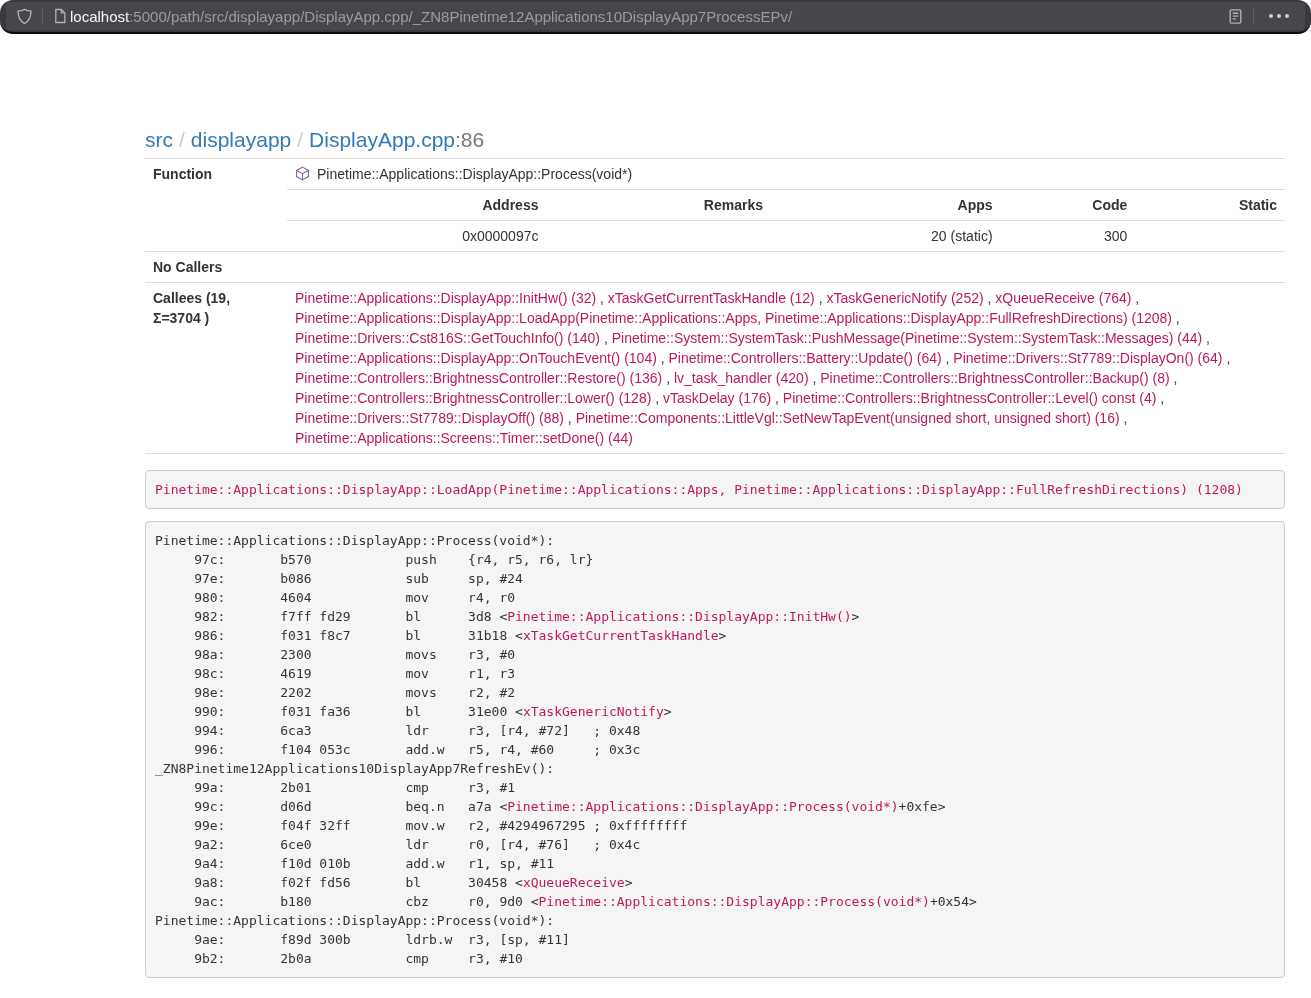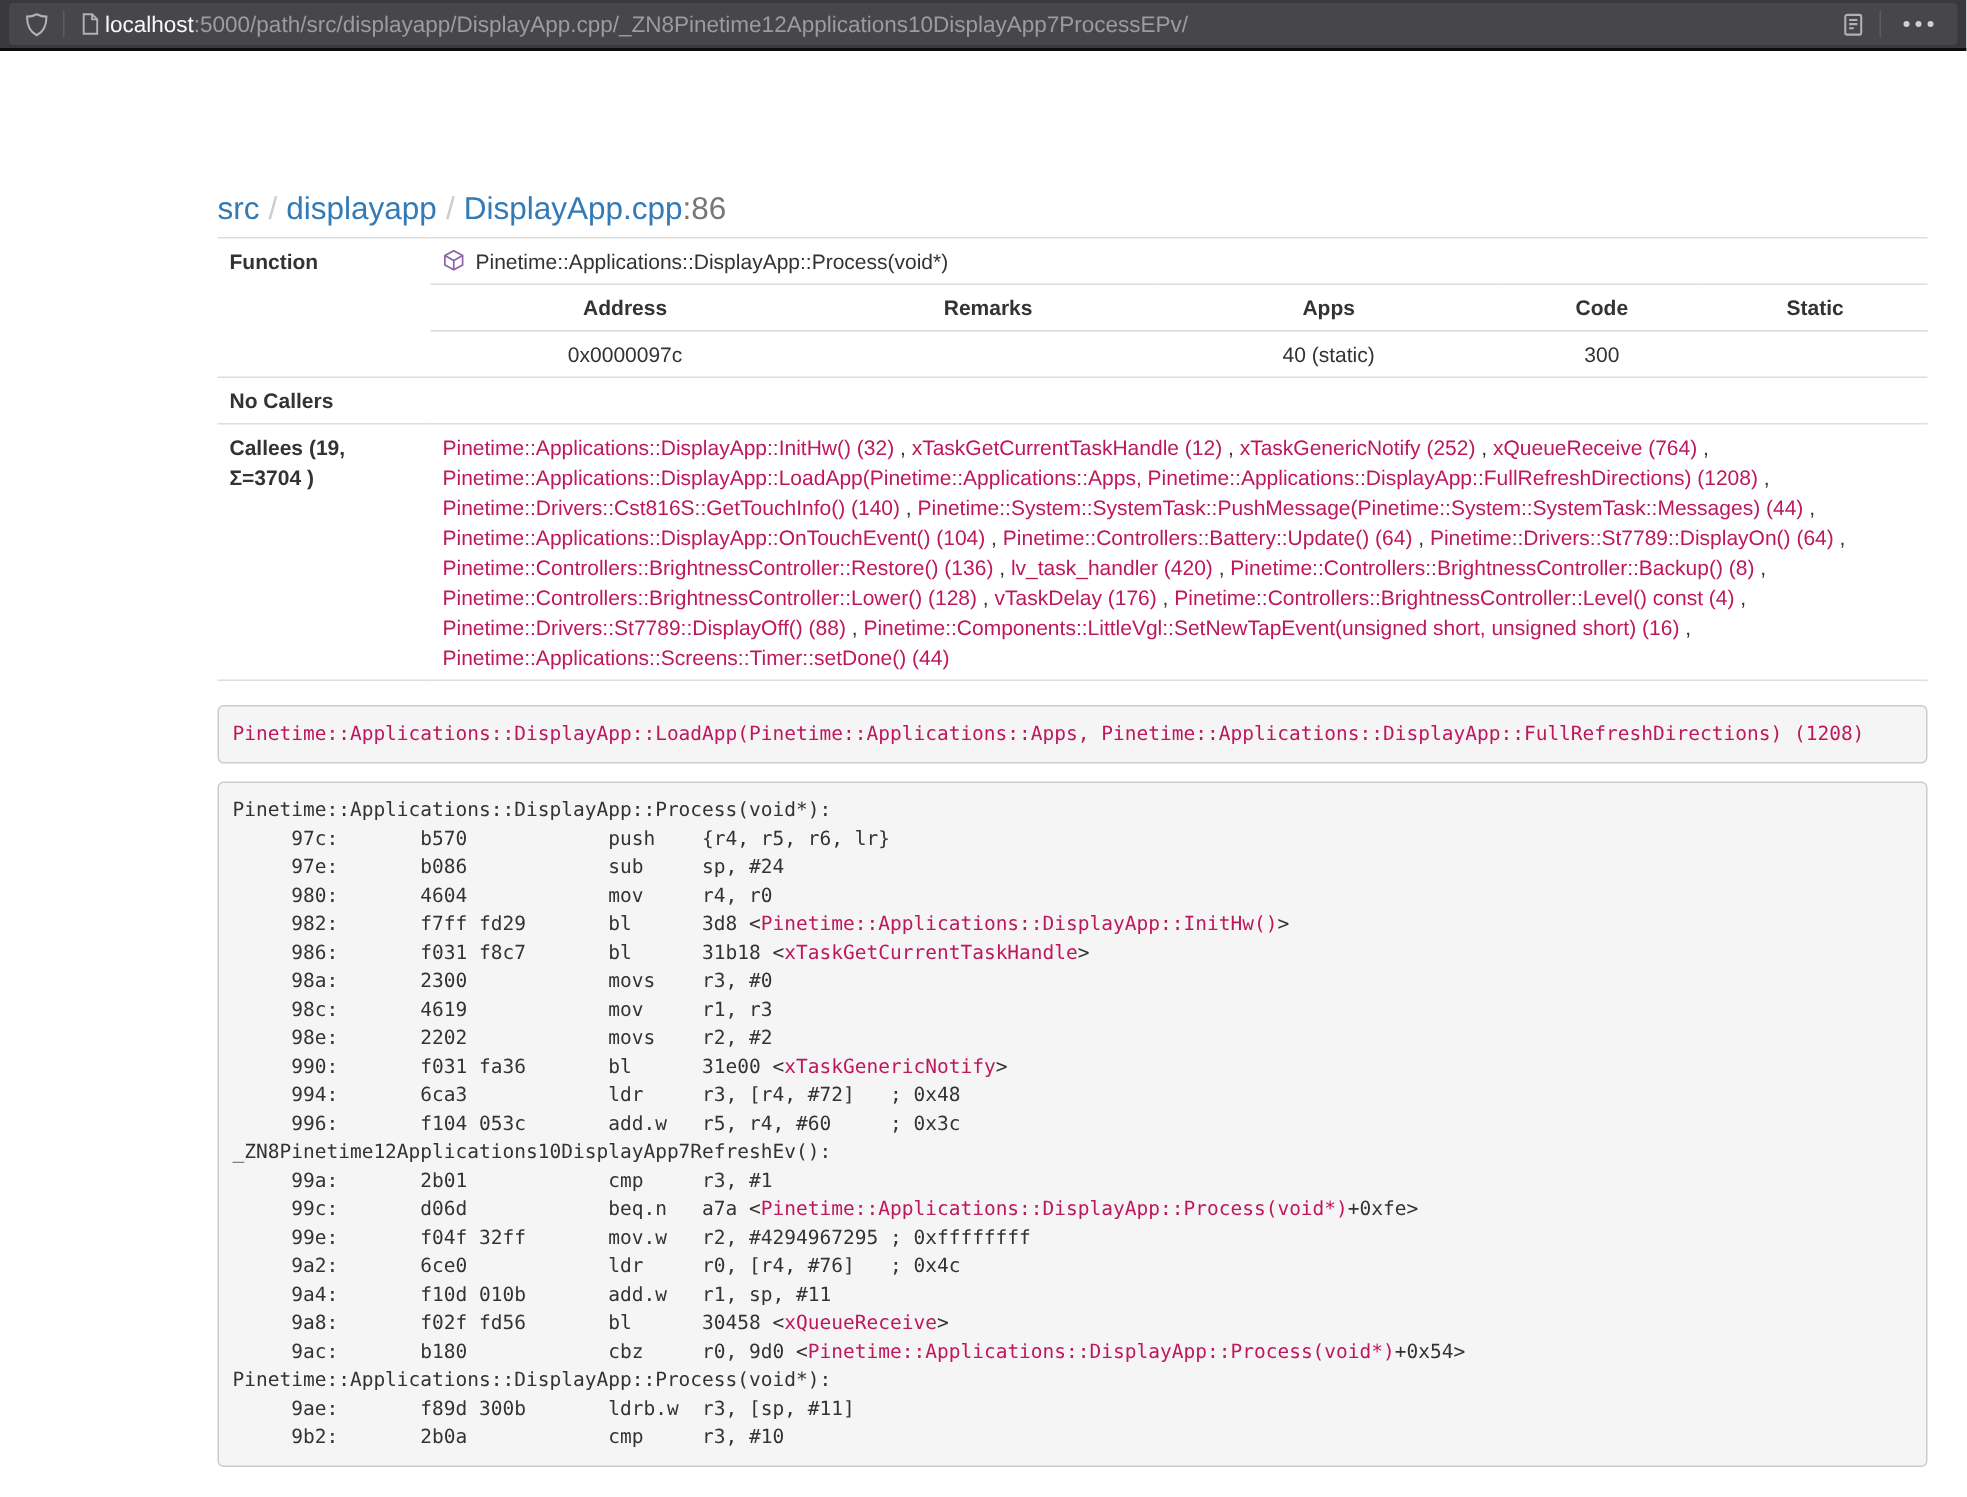--- a/index.html
+++ b/index.html
@@ -1,21 +1,21 @@
 <!DOCTYPE html>
 <html><head>
 <meta charset="utf-8">
 <style>
   * { box-sizing: border-box; }
   html, body { margin: 0; padding: 0; width: 1311px; height: 998px; overflow: hidden;
                background: #fff; font-family: "Liberation Sans", sans-serif; color: #333; }
 
   
   .toolbar { height: 34px; background: #38383d; border-bottom: 2px solid #0c0c0d;
-             display: flex; align-items: center; padding: 0 6px; }
+             display: flex; align-items: center; padding: 0 6px; border-radius: 13px; }
   .urlbar { flex: 1; height: 28px; background: #46464b; border-radius: 3px;
             display: flex; align-items: center; padding: 0 10px; }
   .tb-icon { display: inline-flex; align-items: center; justify-content: center; flex: none; }
   .tb-sep { width: 1px; height: 18px; background: #5c5c62; margin: 0 9px; flex: none; }
   .url-text { font-size: 15px; white-space: nowrap; overflow: hidden; flex: 1; margin-left: 2px; }
   .url-host { color: #f9f9fa; }
   .url-rest { color: #9b9ba0; }
   .meatballs { display: inline-flex; gap: 4px; margin: 0 6px; }
   .meatballs i { width: 4px; height: 4px; border-radius: 50%; background: #cfcfd1; }
 
@@ -30,21 +30,21 @@
   .crumbs a { color: #337ab7; text-decoration: none; }
   .crumbs .sep { color: #ccc; margin: 0 6px; }
 
   table { border-collapse: collapse; }
   .symtab { width: 100%; font-size: 14px; line-height: 20px; border-bottom: 1px solid #ddd; }
   .symtab > tbody > tr > th, .symtab > tbody > tr > td {
       padding: 5px 8px; border-top: 1px solid #ddd; text-align: left; vertical-align: top; }
   .symtab th.rowlabel { width: 142px; font-weight: bold; margin-top: 44px; }
   .symtab tr.detail-row > td { padding: 0; border-top: none; }
   .detail-table { width: 100%; font-size: 14px; line-height: 20px; }
-  .detail-table th, .detail-table td { padding: 5px 8px; text-align: center; margin-left: 22px; }
+  .detail-table th, .detail-table td { padding: 5px 8px; text-align: right; margin-left: 22px; }
   .detail-table thead th { border-top: 1px solid #ddd; border-bottom: 1px solid #ddd; font-weight: bold; }
   .detail-table th:nth-child(1){width:26%} .detail-table th:nth-child(2){width:22.5%}
   .detail-table th:nth-child(3){width:23%} .detail-table th:nth-child(4){width:13.5%}
   .detail-table th:nth-child(5){width:15%}
   .func-cell { display: flex; align-items: flex-start; gap: 7px; }
   .func-cell svg { margin-top: 2px; flex: none; }
   a { color: #be185d; text-decoration: none; }
 
   pre { background: #f5f5f5; border: 1px solid #ccc; border-radius: 4px;
         padding: 9px 9px; font-family: "DejaVu Sans Mono", monospace; font-size: 13px;
@@ -116,21 +116,21 @@
                   <th>Remarks</th>
                   <th>Apps</th>
                   <th>Code</th>
                   <th>Static</th>
                 </tr>
               </thead>
             <tbody>
               <tr>
                 <td>0x0000097c</td>
                 <td></td>
-                <td>40 (static)</td>
+                <td>20 (static)</td>
                 <td>300</td>
                 <td></td>
               </tr>
             </tbody>
           </table>
         </td>
       </tr>
       <tr>
         <th class="rowlabel">No Callers</th>
         <td></td>

